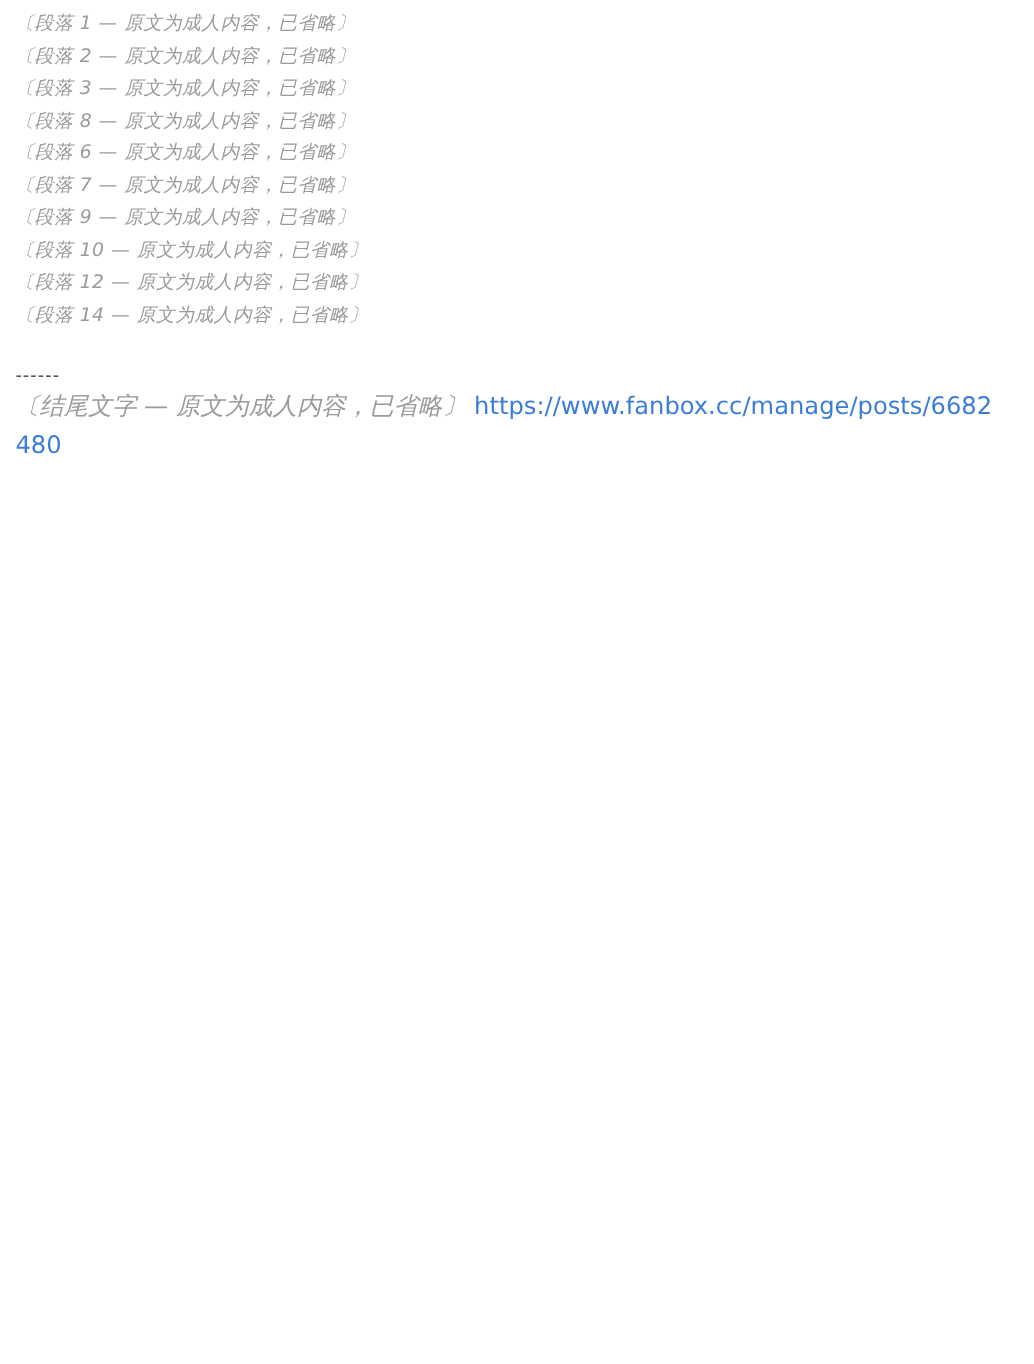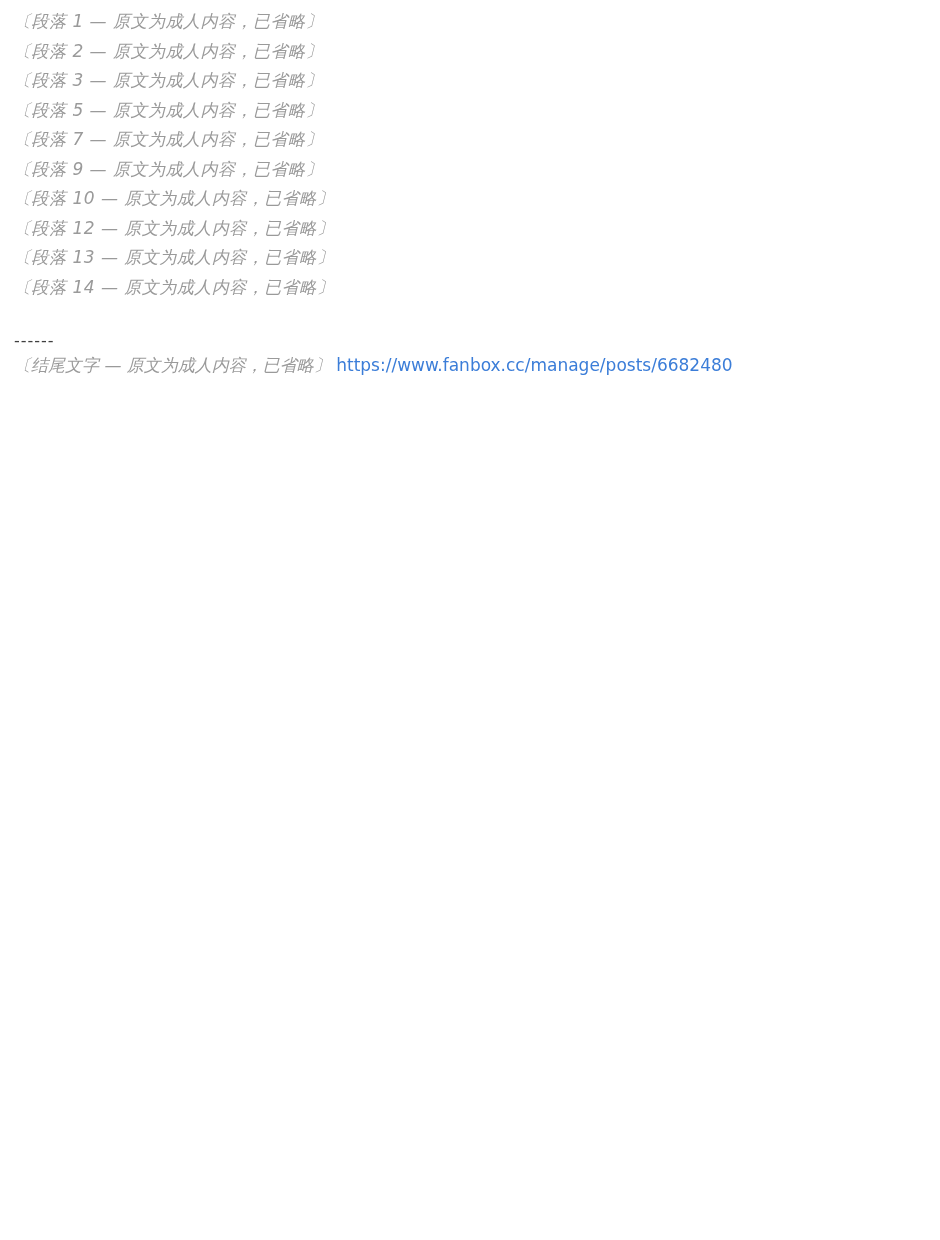--- a/index.html
+++ b/index.html
@@ -33,21 +33,21 @@
   .spacer {
     height: 26px;
   }
   .separator {
     margin: 2px 0;
     color: #3f3f3f;
     letter-spacing: 1px;
   }
   .footer-line {
     margin: 0;
-    font-size: 17px;
+    font-size: 22px;
     line-height: 1.62;
   }
   .footer-note {
     color: #9a9a9a;
     font-style: italic;
   }
   .footer-link {
     color: #3b7dd8;
     text-decoration: none;
     word-break: break-all;
@@ -55,26 +55,26 @@
 </style>
 </head>
 <body>
 
 <div class="page">
   <div class="doc-body" id="doc-body">
 
   <p class="para redacted">〔段落 1 — 原文为成人内容，已省略〕</p>
       <p class="para redacted">〔段落 2 — 原文为成人内容，已省略〕</p>
       <p class="para redacted">〔段落 3 — 原文为成人内容，已省略〕</p>
-      <p class="para redacted">〔段落 5 — 原文为成人内容，已省略〕</p>
+      <p class="para redacted">〔段落 8 — 原文为成人内容，已省略〕</p>
+      <p class="para redacted">〔段落 6 — 原文为成人内容，已省略〕</p>
       <p class="para redacted">〔段落 7 — 原文为成人内容，已省略〕</p>
       <p class="para redacted">〔段落 9 — 原文为成人内容，已省略〕</p>
       <p class="para redacted">〔段落 10 — 原文为成人内容，已省略〕</p>
       <p class="para redacted">〔段落 12 — 原文为成人内容，已省略〕</p>
-      <p class="para redacted">〔段落 13 — 原文为成人内容，已省略〕</p>
       <p class="para redacted">〔段落 14 — 原文为成人内容，已省略〕</p>
     </div>
 
   <div class="spacer"></div>
 
   <p class="separator">------</p>
 
   <p class="footer-line">
     <span class="footer-note">〔结尾文字 — 原文为成人内容，已省略〕</span>
     <a class="footer-link" href="#">https://www.fanbox.cc/manage/posts/6682480</a>

